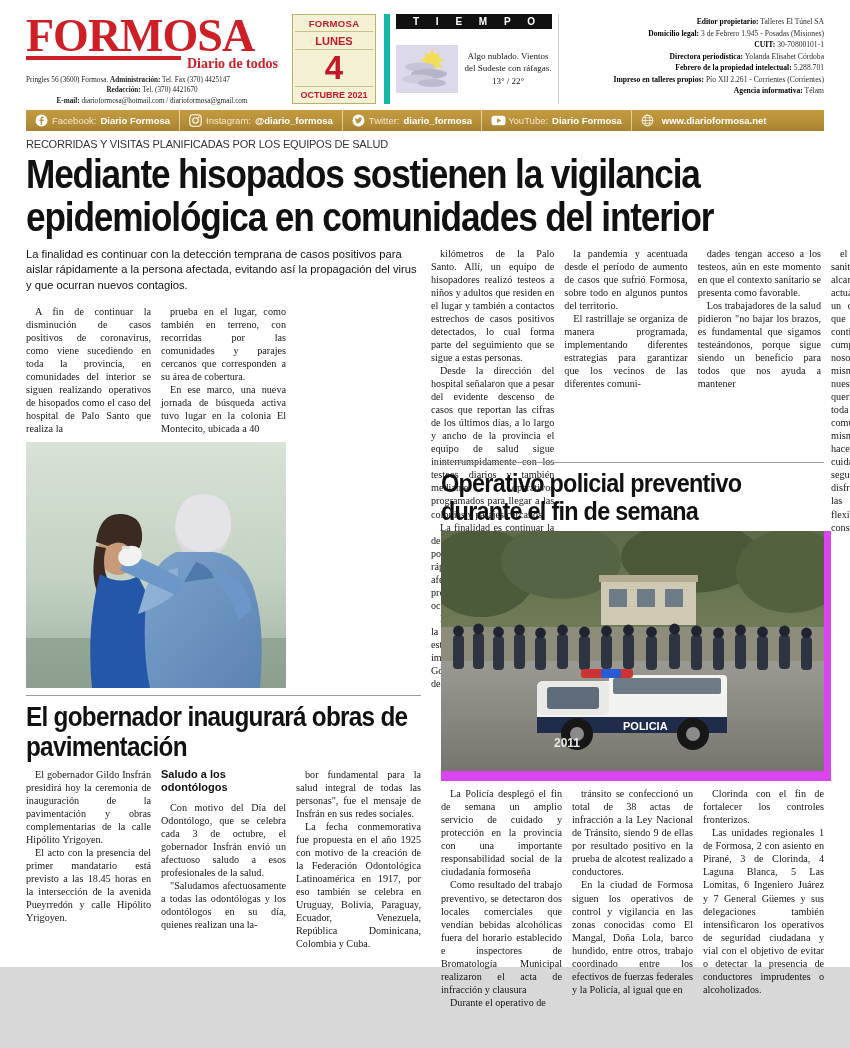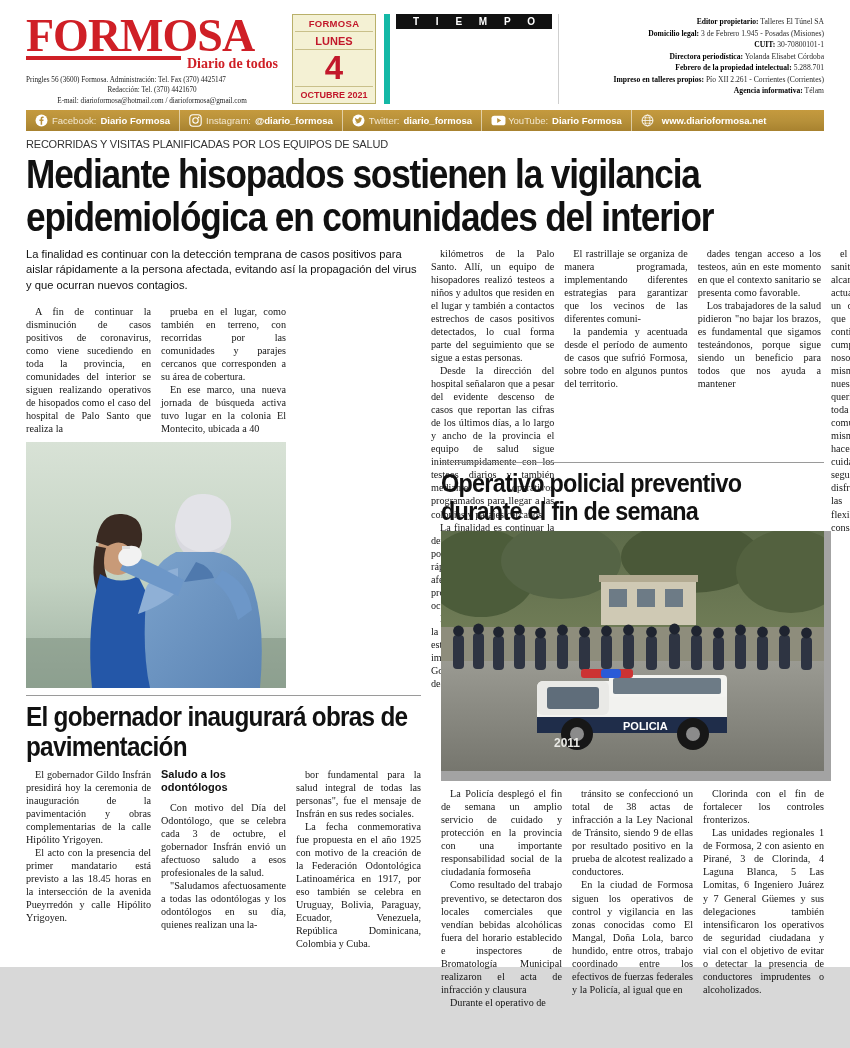--- a/index.html
+++ b/index.html
@@ -65,21 +65,21 @@
     color: #cf1f26;
     letter-spacing: 0px;
   }
   .mast-contact {
     font-size: 7.2px;
     line-height: 1.45;
     color: #1a1a1a;
     text-align: center;
     margin-top: 3px;
   }
-  .mast-contact .lbl { font-weight: normal; }
+  .mast-contact .lbl { font-weight: bold; }
   .mast-contact .l1 { text-align: left; }
 
   .mast-date {
     width: 84px;
     border: 1px solid #b9b06a;
     background: #f4f1d4;
     margin: 0 8px;
     text-align: center;
     padding: 3px 2px;
     display: flex;
@@ -246,21 +246,21 @@
     margin-top: 7px;
     position: relative;
     overflow: hidden;
     background: #b9c6bc;
   }
   .photo2 {
     width: 390px; height: 250px;
     margin-top: 6px;
     position: relative;
     overflow: hidden;
-    background: #a3a3a3;
+    background: #d946ef;
   }
 
   
   .head-sub {
     font-family: "Liberation Sans Narrow","Liberation Sans", sans-serif;
     font-weight: bold;
     font-size: 27px;
     line-height: 1.08;
     letter-spacing: -0.8px;
     color: #111;
@@ -315,20 +315,38 @@
 
     <div class="mast-date">
       <div class="d-city">FORMOSA</div>
       <div class="d-day">LUNES</div>
       <div class="d-num">4</div>
       <div class="d-month">OCTUBRE 2021</div>
     </div>
 
     <div class="mast-weather">
       <div class="tiempo-bar">T I E M P O</div>
+      <div class="weather-body">
+        <div class="weather-icon">
+          <svg width="62" height="48" viewBox="0 0 62 48">
+            <circle cx="36" cy="16" r="8" fill="#f2dd55"></circle>
+            <g fill="#f2dd55">
+              <polygon points="36,3 38.5,11 44,7 41,14 49,14 42,18 48,23 40,21 41,29 36,23 31,29 32,21 24,23 30,18 23,14 31,14 28,7 33.5,11"></polygon>
+            </g>
+            <ellipse cx="24" cy="22" rx="15" ry="4.5" fill="#c8c4d8"></ellipse>
+            <ellipse cx="33" cy="29" rx="18" ry="5" fill="#b7b3c9"></ellipse>
+            <ellipse cx="22" cy="34" rx="16" ry="4.5" fill="#cfcbdd"></ellipse>
+            <ellipse cx="36" cy="38" rx="14" ry="4" fill="#bdb9cf"></ellipse>
+          </svg>
+        </div>
+        <div class="weather-text">
+          <div>Algo nublado. Vientos del Sudeste con ráfagas.</div>
+          <div>13° / 22°</div>
+        </div>
+      </div>
     </div>
 
     <div class="mast-pub">
       <div><span class="lbl">Editor propietario:</span> <span>Talleres El Túnel SA</span></div>
       <div><span class="lbl">Domicilio legal:</span> <span>3 de Febrero 1.945 - Posadas (Misiones)</span></div>
       <div><span class="lbl">CUIT:</span> <span>30-70800101-1</span></div>
       <div><span class="lbl">Directora periodística:</span> <span>Yolanda Elisabet Córdoba</span></div>
       <div><span class="lbl">Febrero de la propiedad intelectual:</span> <span>5.288.701</span></div>
       <div><span class="lbl">Impreso en talleres propios:</span> <span>Pío XII 2.261 - Corrientes (Corrientes)</span></div>
       <div><span class="lbl">Agencia informativa:</span> <span>Télam</span></div>
@@ -468,22 +486,22 @@
     <div class="right-block">
 
       <div class="cols">
         <div class="col">
           <p class="body">kilómetros de la Palo Santo. Allí, un equipo de hisopadores realizó testeos a niños y adultos que residen en el lugar y también a contactos estrechos de casos positivos detectados, lo cual forma parte del seguimiento que se sigue a estas personas.</p>
           <p class="body">Desde la dirección del hospital señalaron que a pesar del evidente descenso de casos que reportan las cifras de los últimos días, a lo largo y ancho de la provincia el equipo de salud sigue ininterrumpidamente con los testeos diarios y también mediante operativos programados para llegar a las colonias y parajes cercanos.</p>
           <p class="body">La finalidad es continuar la detección temprana de casos positivos para aislar rápidamente a la persona afectada, evitando así la propagación del virus y que ocurran nuevos contagios.</p>
           <p class="body">En tal sentido, valoraron a la búsqueda activa como estrategia muy efectiva implementada por el Gobierno de la provincia desde el principio de</p>
         </div>
         <div class="col">
+          <p class="body">la pandemia y acentuada desde el período de aumento de casos que sufrió Formosa, sobre todo en algunos puntos del territorio.</p>
           <p class="body">El rastrillaje se organiza de manera programada, implementando diferentes estrategias para garantizar que los vecinos de las diferentes comuni-</p>
-          <p class="body">la pandemia y acentuada desde el período de aumento de casos que sufrió Formosa, sobre todo en algunos puntos del territorio.</p>
         </div>
         <div class="col">
           <p class="body">dades tengan acceso a los testeos, aún en este momento en que el contexto sanitario se presenta como favorable.</p>
           <p class="body">Los trabajadores de la salud pidieron "no bajar los brazos, es fundamental que sigamos testeándonos, porque sigue siendo un beneficio para todos que nos ayuda a mantener</p>
         </div>
       </div>
 
     </div>
 
     <div class="col">

